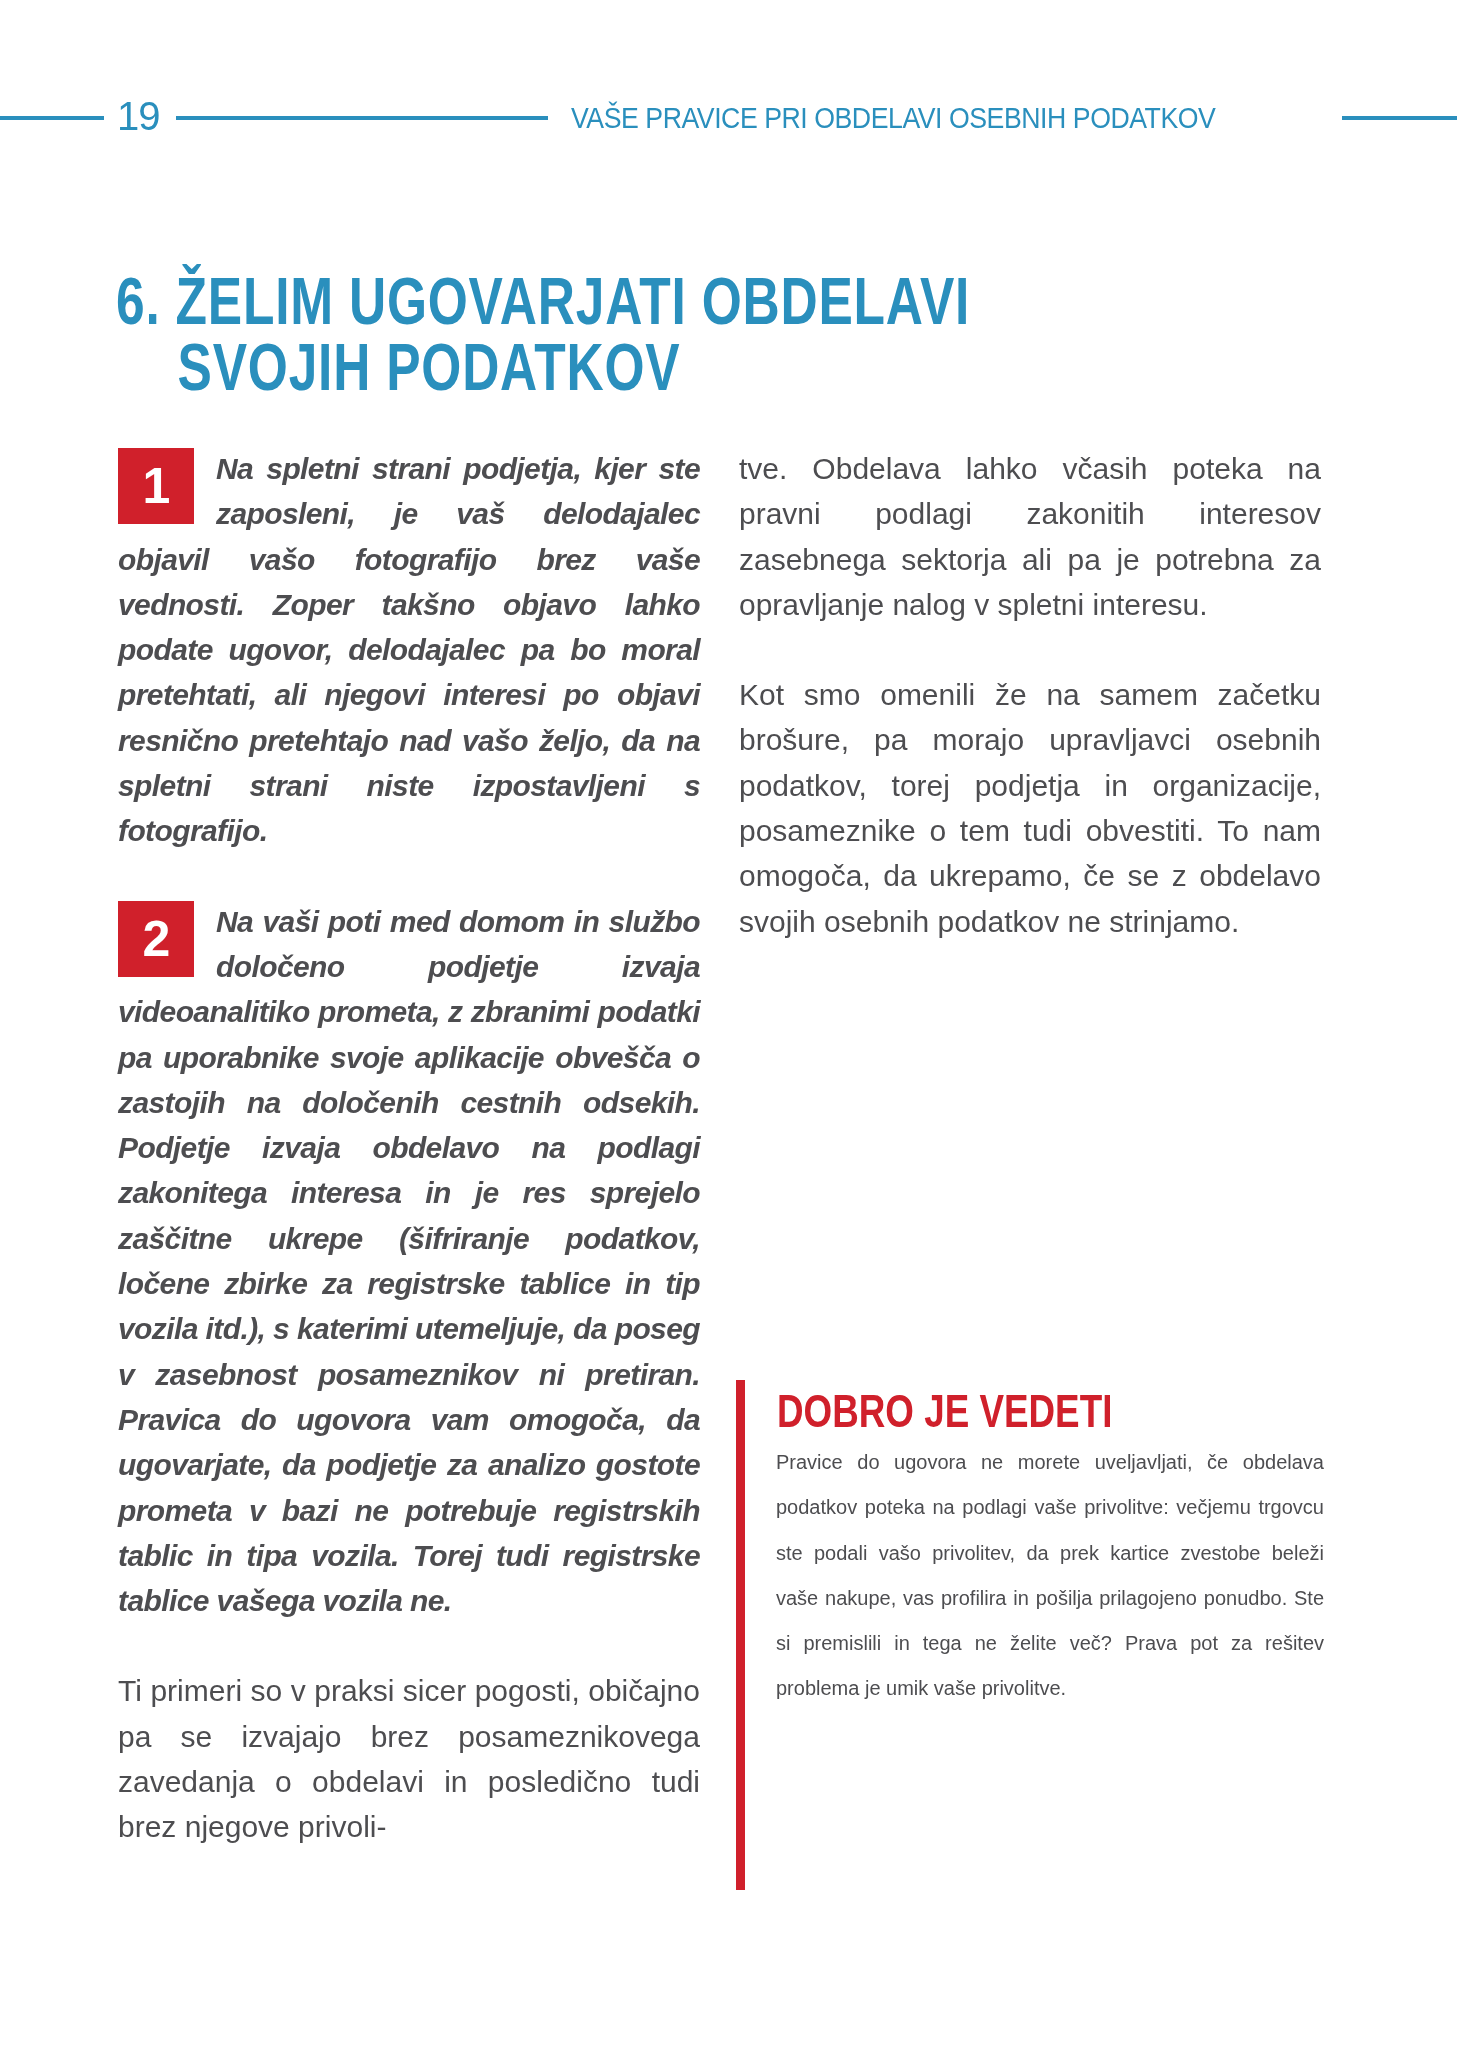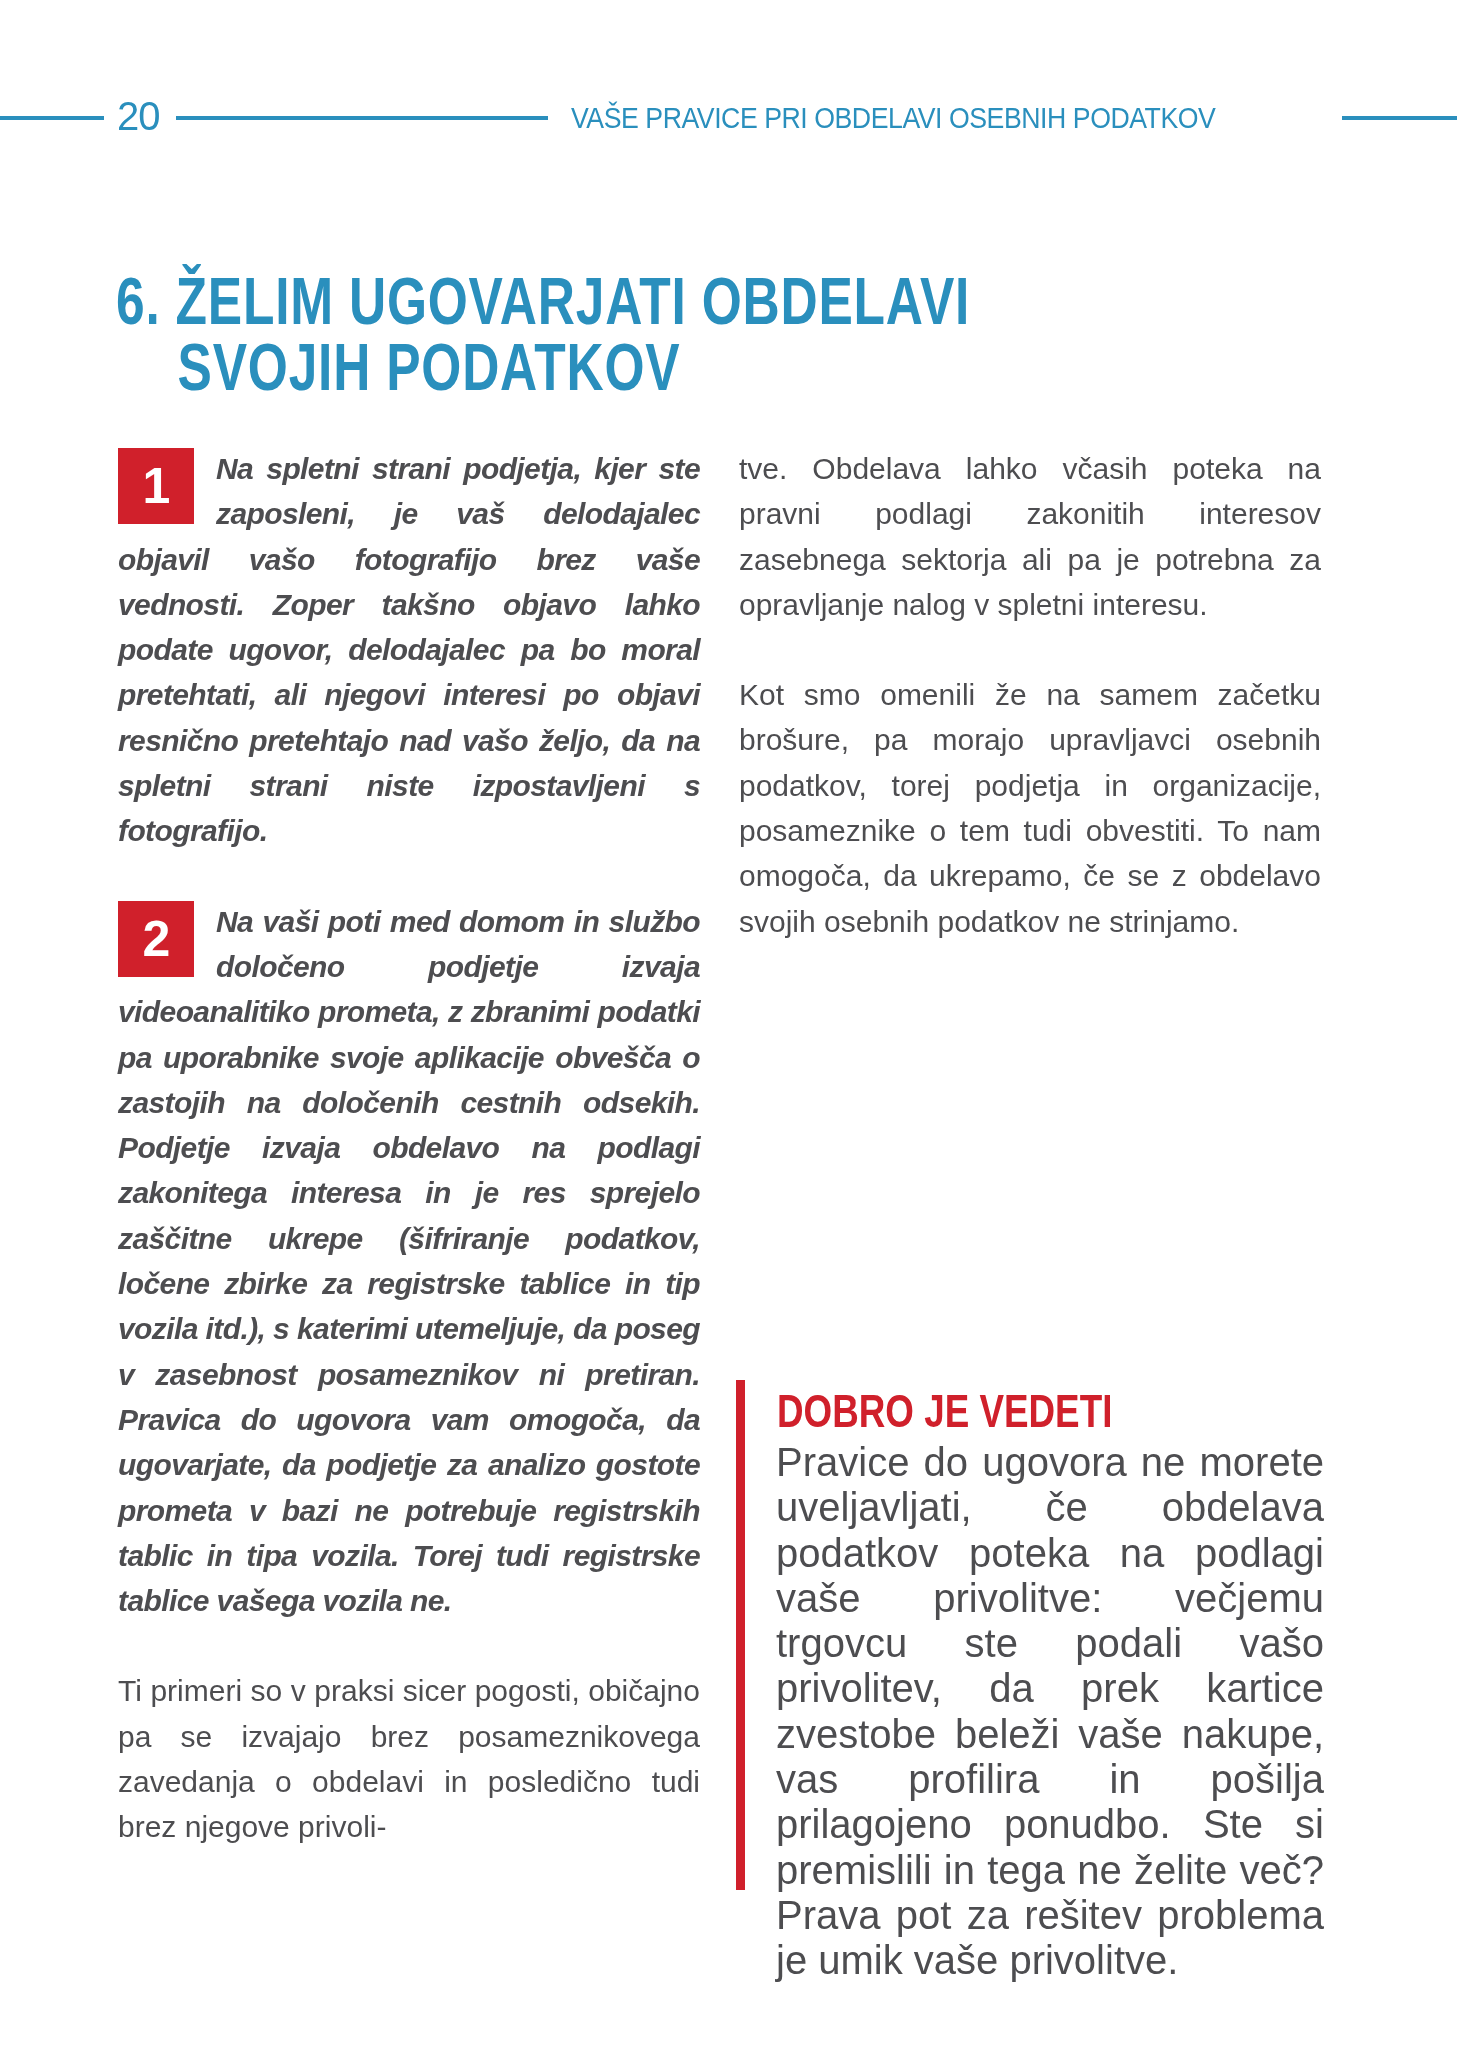--- a/index.html
+++ b/index.html
@@ -141,32 +141,32 @@
       line-height: 50px;
       transform: scaleX(0.8);
       transform-origin: left top;
       white-space: nowrap;
     }
     .callout-body {
       position: absolute;
       left: 40px;
       top: 60px;
       width: 548px;
-      font-size: 40px;
+      font-size: 20px;
       line-height: 45.3px;
       color: #4d4d50;
       text-align: justify;
       margin: 0;
     }
   </style>
 </head>
 <body>
 
 <div class="rh-line l1"></div>
-<div class="rh-page">20</div>
+<div class="rh-page">19</div>
 <div class="rh-line l2"></div>
 <div class="rh-title">VAŠE PRAVICE PRI OBDELAVI OSEBNIH PODATKOV</div>
 <div class="rh-line l3"></div>
 
 <h1 class="chapter-title" style="margin:0;">
   <span class="row row1">6. ŽELIM UGOVARJATI OBDELAVI</span>
   <span class="row row2">SVOJIH PODATKOV</span>
 </h1>
 
 <div class="col col-left">

